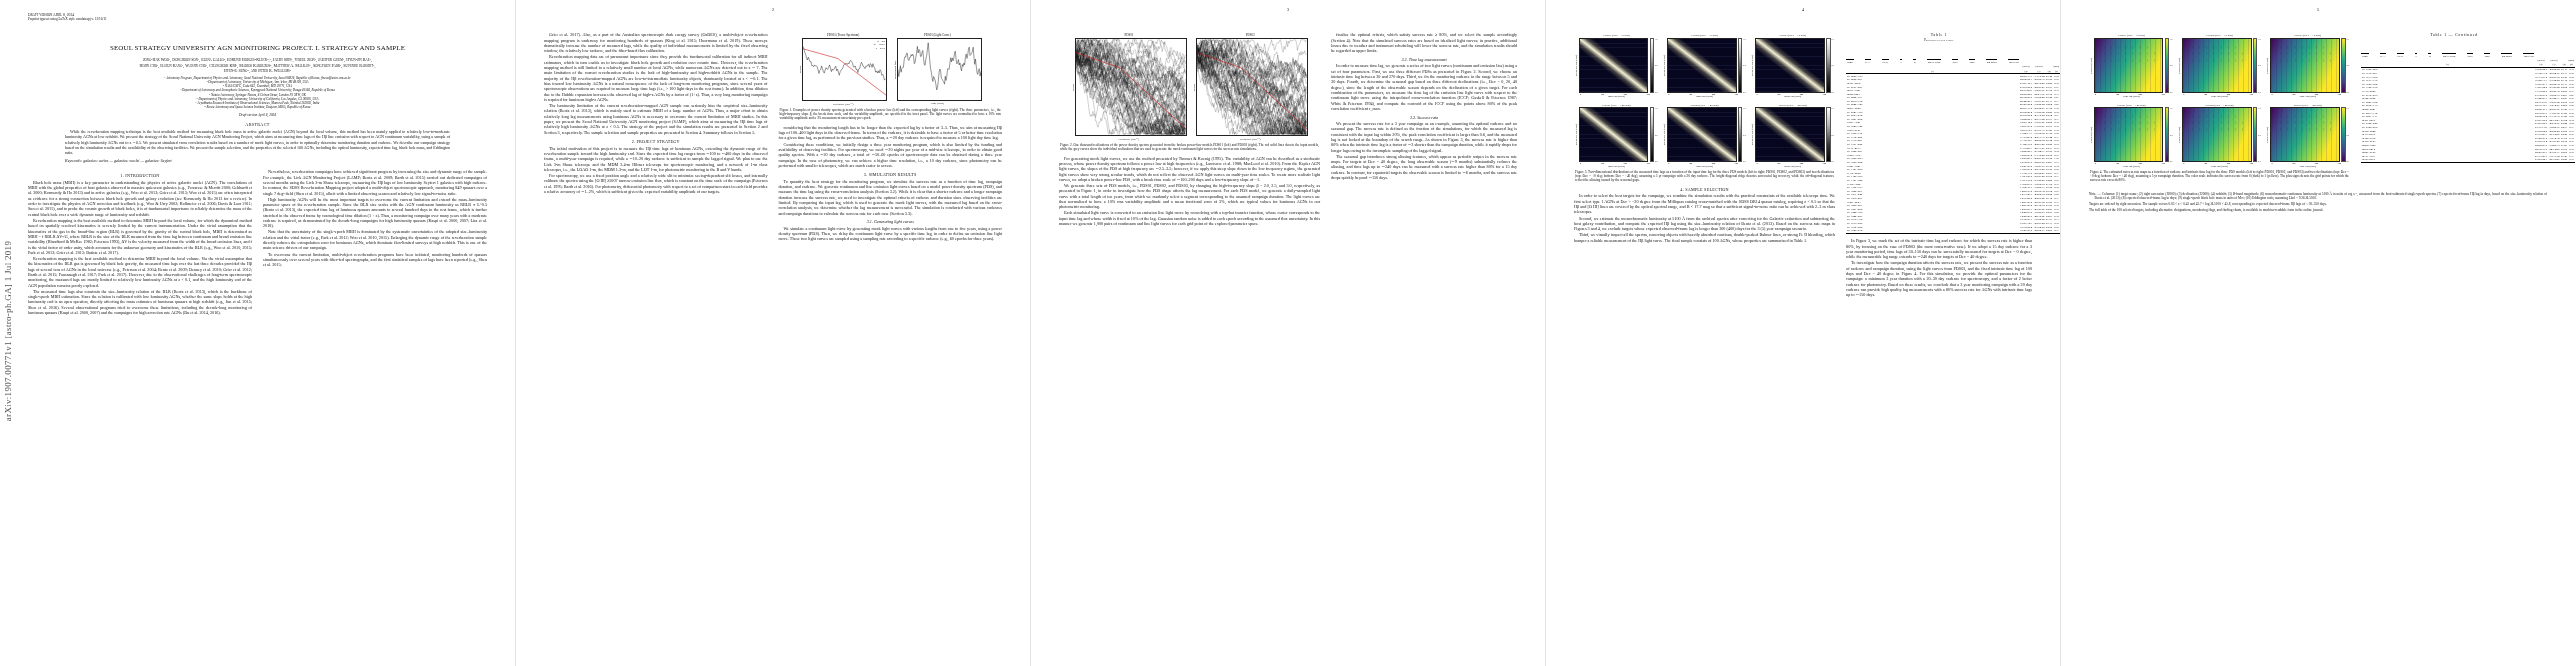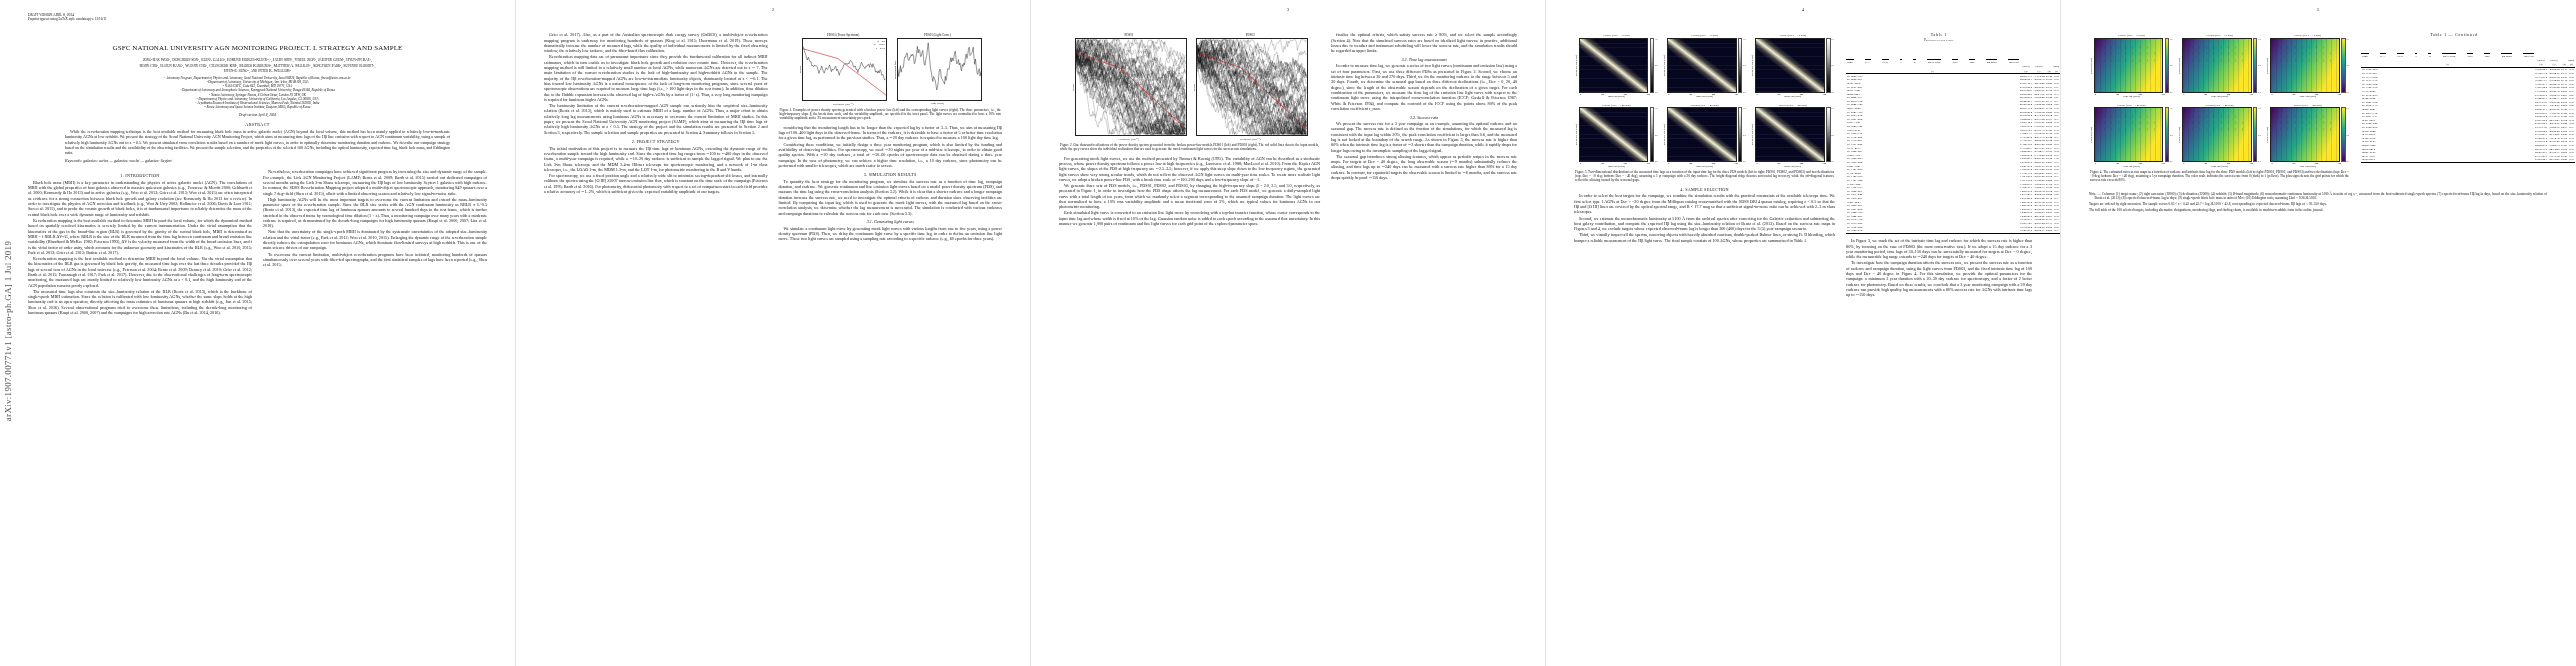--- a/index.html
+++ b/index.html
@@ -87,21 +87,21 @@
 <body>
 
 <div class="spread">
 
   <section class="page page1">
     <div class="hdr">
       <div class="hdr-line1">Draft version April 8, 2024</div>
       <div class="hdr-line2">Preprint typeset using LaTeX style emulateapj v. 12/16/11</div>
     </div>
     <div class="arxiv">arXiv:1907.00771v1  [astro-ph.GA]  1 Jul 2019</div>
-    <h1 class="title">GSFC NATIONAL UNIVERSITY AGN MONITORING PROJECT. I. STRATEGY AND SAMPLE</h1>
+    <h1 class="title">SEOUL STRATEGY UNIVERSITY AGN MONITORING PROJECT. I. STRATEGY AND SAMPLE</h1>
     <div class="authors">
         <div class="author-line">Jong-Hak Woo¹, Donghoon Son¹, Elena Gallo², Edmund Hodges-Kluck²,³, Jaejin Shin¹, Yiseul Jeon¹, Jaehyuk Geum¹, Hyun-Jin Bae⁴,</div>
         <div class="author-line">Hojin Cho¹, Daeun Kang¹, Wanjin Cho¹, Changseok Kim¹, Marios Karouzos⁵, Matthew A. Malkan⁶, Songyoun Park¹, Suvendu Rakshit⁷,</div>
         <div class="author-line">Hyun-il Sung⁸, and Peter R. Williams⁶</div>
       </div>
     <div class="affils">
         <div class="affil-line">¹ Astronomy Program, Department of Physics and Astronomy, Seoul National University, Seoul 08826, Republic of Korea; jhwoo@astro.snu.ac.kr</div>
         <div class="affil-line">² Department of Astronomy, University of Michigan, Ann Arbor, MI 48109, USA</div>
         <div class="affil-line">³ NASA/GSFC, Code 662, Greenbelt, MD 20771, USA</div>
         <div class="affil-line">⁴ Department of Astronomy and Atmospheric Sciences, Kyungpook National University, Daegu 41566, Republic of Korea</div>

